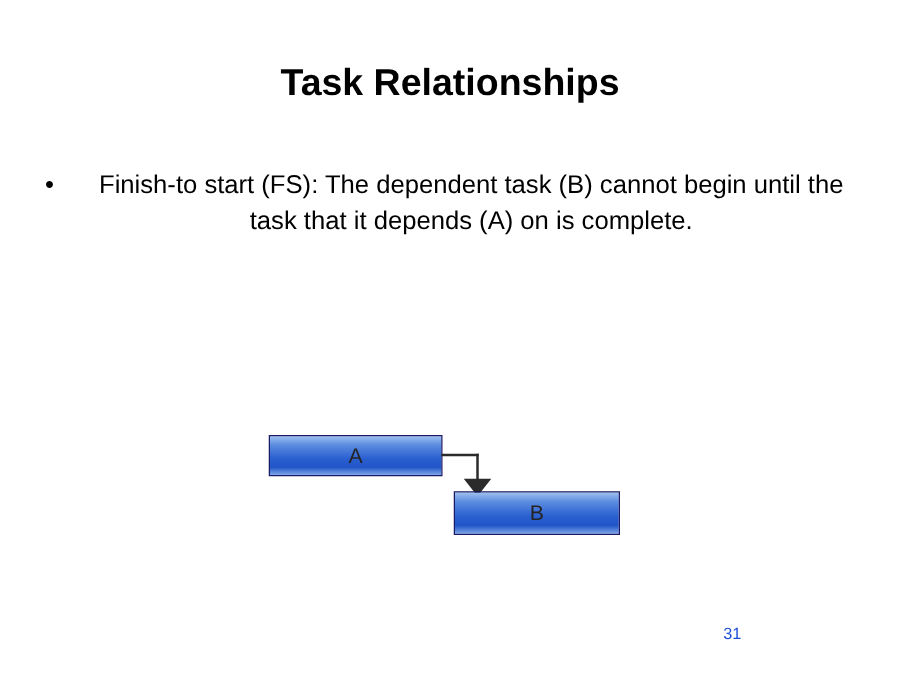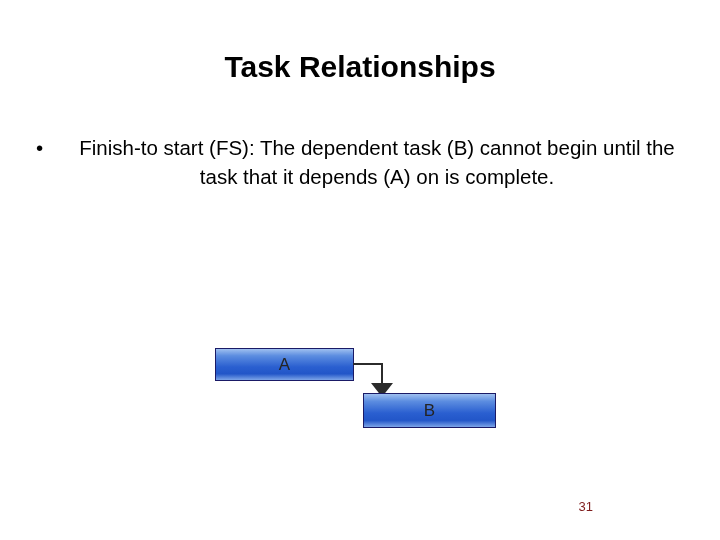--- a/index.html
+++ b/index.html
@@ -117,21 +117,21 @@
     height: 0;
     border-left: 11px solid transparent;
     border-right: 11px solid transparent;
     border-top: 14px solid #2b2b2b;
   }
   .page-number {
     position: absolute;
     right: 23px;
     bottom: 26px;
     font-size: 13px;
-    color: #7f1d1d;
+    color: #1d4ed8;
   }
 </style>
 </head>
 <body>
 
 <div class="slide">
 
   <div class="slide-title">Task Relationships</div>
 
   <div class="bullet-block">

